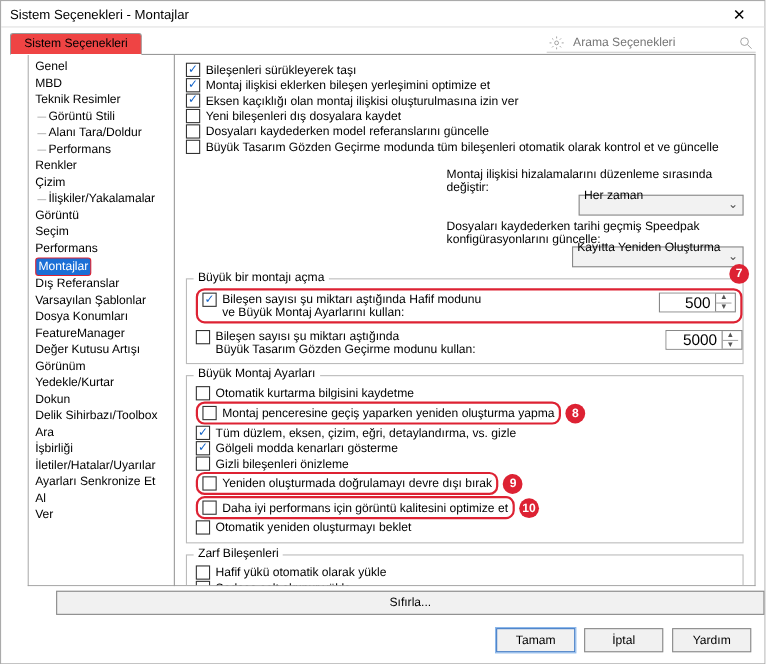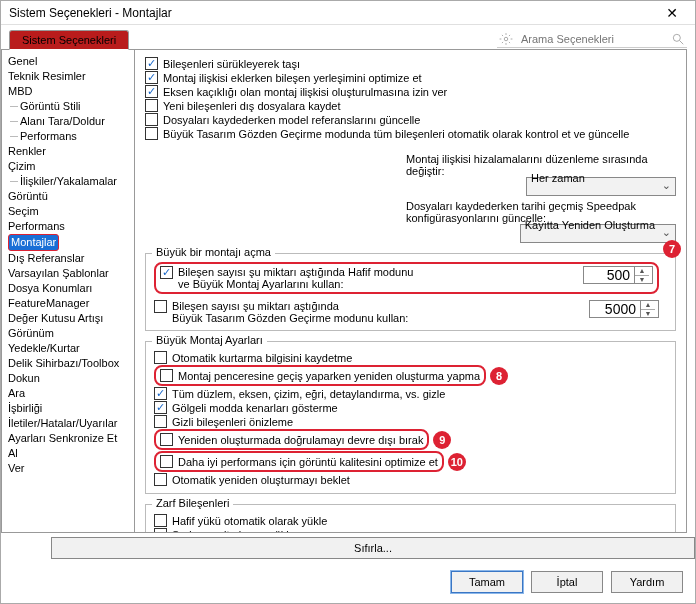--- a/index.html
+++ b/index.html
@@ -40,21 +40,21 @@
   .toprow {
     display: flex;
     align-items: center;
     justify-content: space-between;
     padding: 4px 8px 0 8px;
   }
   .tab {
     border: 1px solid #999;
     border-bottom: 1px solid #fff;
     border-radius: 3px 3px 0 0;
-    background: #b91c1c;
+    background: #ef4444;
     padding: 3px 12px;
     position: relative;
     top: 1px;
     z-index: 2;
   }
   .searchbox {
     display: flex;
     align-items: center;
     gap: 6px;
     color: #888;
@@ -66,21 +66,21 @@
     border: none;
     outline: none;
     font-size: 11px;
     color: #888;
     flex: 1;
   }
   .panels {
     display: flex;
     flex: 1;
     border-top: 1px solid #999;
-    margin: 0 8px 6px 0;
+    margin: 0 8px 6px 24px;
     overflow: hidden;
   }
 
   .sidebar {
     width: 134px;
     border: 1px solid #999;
     border-top: none;
     padding: 4px 2px 4px 6px;
     overflow: hidden;
     line-height: 15px;
@@ -143,21 +143,21 @@
   .inline-select::after {
     content: "⌄";
     position: absolute;
     right: 4px; top: 1px;
     color: #555;
   }
 
   .grpbox {
     border: 1px solid #bbb;
     margin-top: 10px;
-    padding: 8px 16px 6px 8px;
+    padding: 8px 0 6px 8px;
     position: relative;
   }
   .grpbox > .legend {
     position: absolute;
     top: -8px;
     left: 6px;
     background: #fff;
     padding: 0 4px;
     font-size: 11px;
   }
@@ -246,41 +246,41 @@
           <circle cx="10" cy="10" r="6"></circle>
           <line x1="15" y1="15" x2="21" y2="21"></line>
         </svg>
     </div>
   </div>
 
   <div class="panels">
 
     <div class="sidebar" id="sidebar">
         <div class="item">Genel</div>
+        <div class="item">MBD</div>
         <div class="item">Teknik Resimler</div>
-        <div class="item">MBD</div>
         <div class="item child">Görüntü Stili</div>
         <div class="item child">Alanı Tara/Doldur</div>
         <div class="item child">Performans</div>
         <div class="item">Renkler</div>
         <div class="item">Çizim</div>
         <div class="item child">İlişkiler/Yakalamalar</div>
         <div class="item">Görüntü</div>
         <div class="item">Seçim</div>
         <div class="item">Performans</div>
         <div class="item"><span class="selected">Montajlar</span></div>
         <div class="item">Dış Referanslar</div>
         <div class="item">Varsayılan Şablonlar</div>
         <div class="item">Dosya Konumları</div>
         <div class="item">FeatureManager</div>
         <div class="item">Değer Kutusu Artışı</div>
         <div class="item">Görünüm</div>
         <div class="item">Yedekle/Kurtar</div>
+        <div class="item">Dokun</div>
         <div class="item">Delik Sihirbazı/Toolbox</div>
-        <div class="item">Dokun</div>
         <div class="item">Ara</div>
         <div class="item">İşbirliği</div>
         <div class="item">İletiler/Hatalar/Uyarılar</div>
         <div class="item">Ayarları Senkronize Et</div>
         <div class="item">Al</div>
         <div class="item">Ver</div>
       </div>
 
     <div class="content">
 

